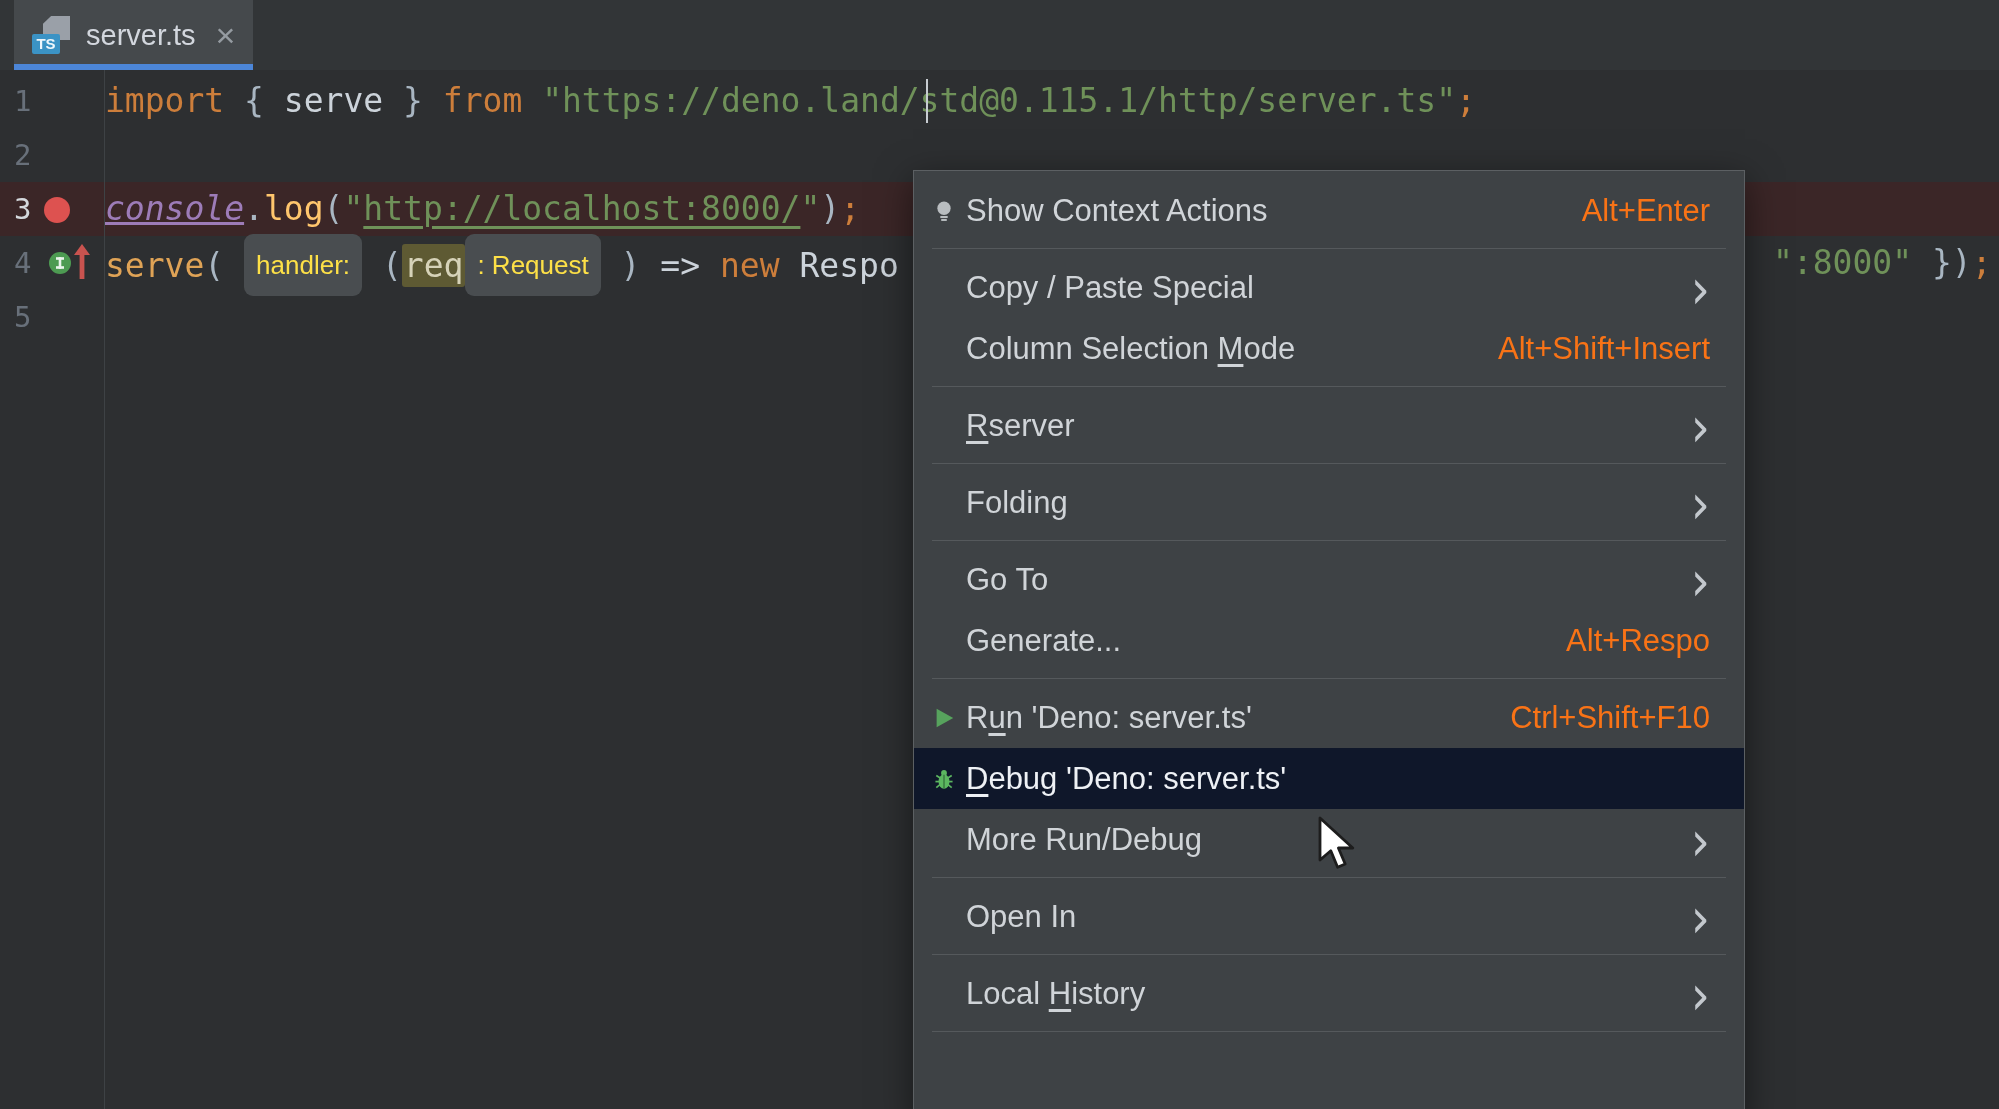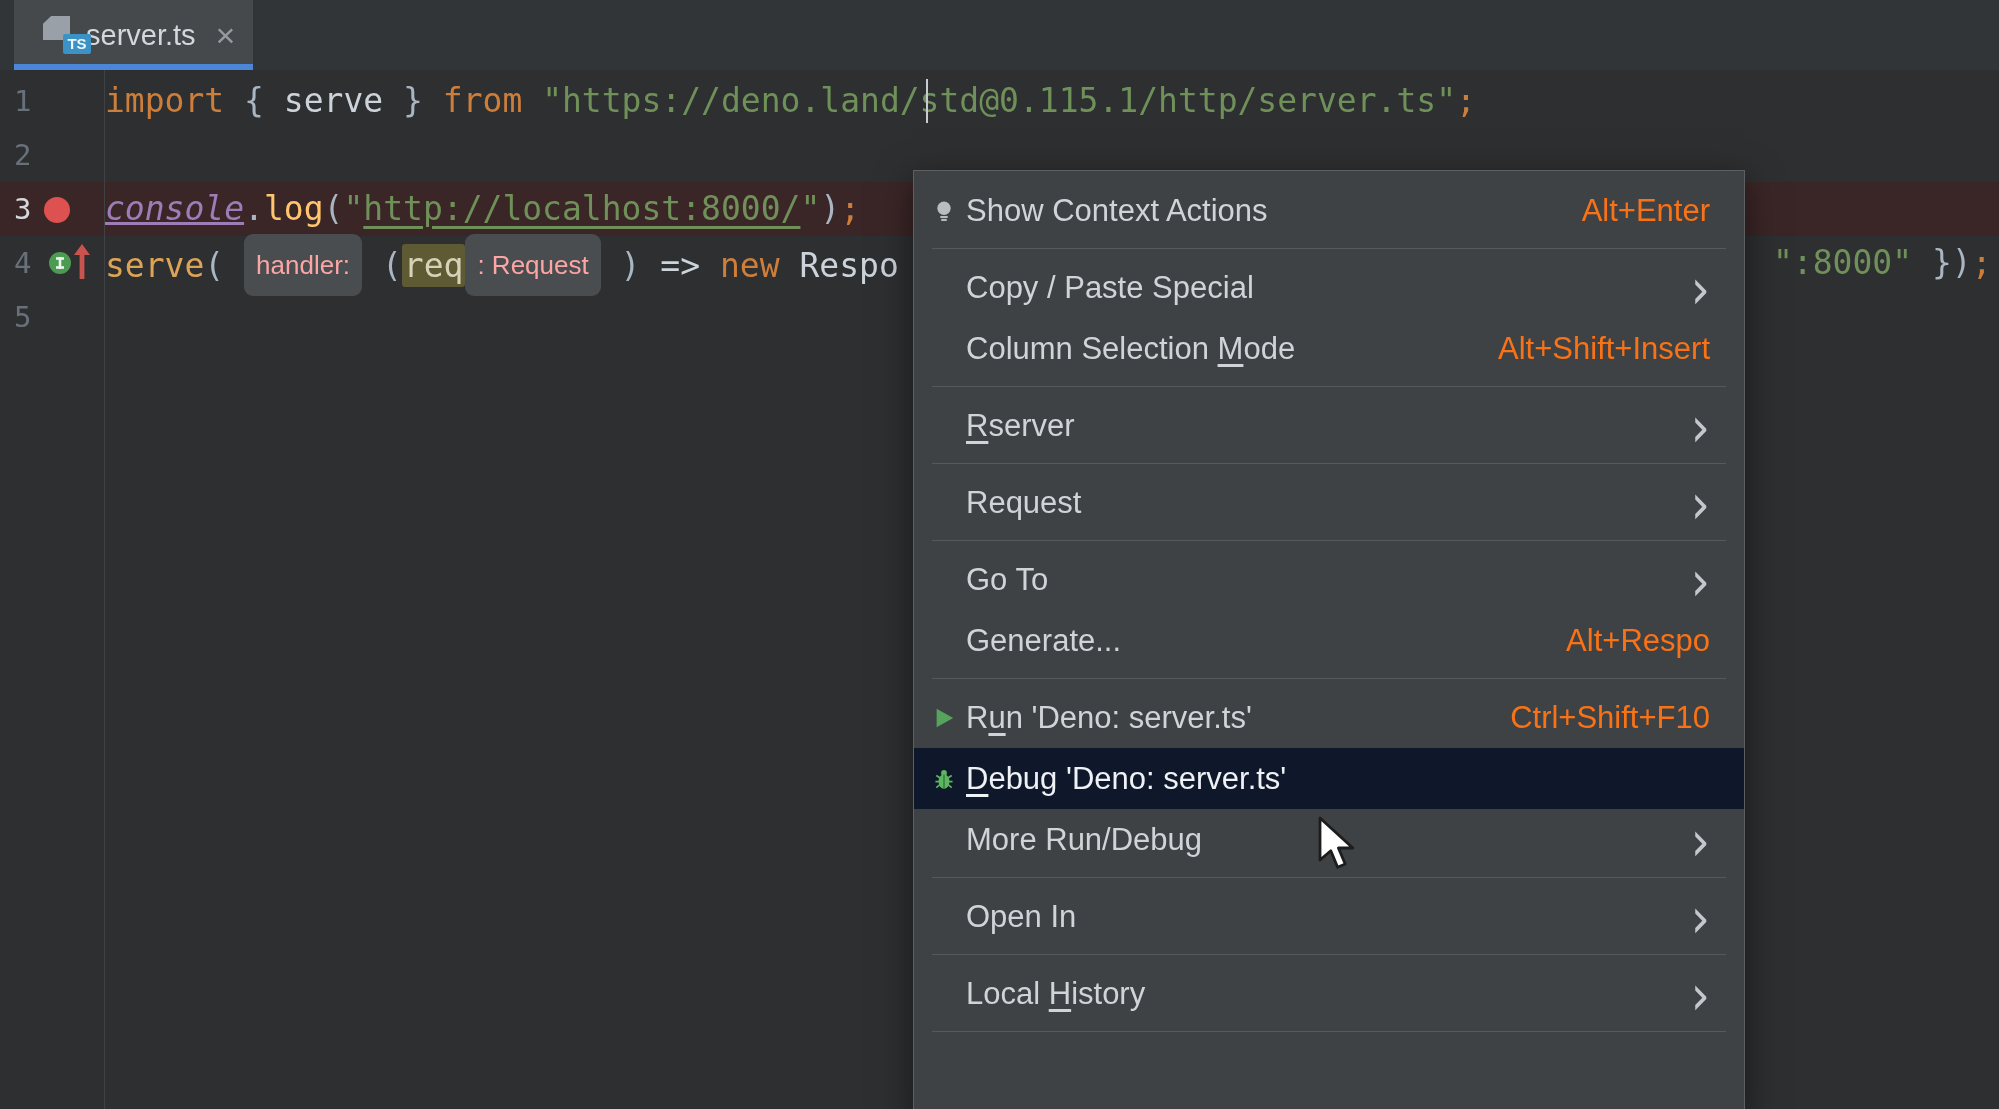--- a/index.html
+++ b/index.html
@@ -14,21 +14,21 @@
     position:absolute;left:14px;top:0;height:70px;display:flex;align-items:center;
     gap:14px;padding:0 18px;background:#45494c;cursor:default;
   }
   .tab::after{content:"";position:absolute;left:0;right:0;bottom:0;height:6px;background:#4c86d8;}
   .tab-label{font-size:29px;color:#d3d7de;}
   .tab-close{font-size:34px;color:#959ba1;line-height:1;margin-left:6px;}
   .ts-icon{position:relative;width:40px;height:40px;display:inline-block;flex:none;}
   .ts-doc{position:absolute;right:2px;top:1px;width:27px;height:24px;background:#9aa0a8;
           clip-path:polygon(30% 0,100% 0,100% 100%,0 100%,0 32%);}
   .ts-badge{position:absolute;left:0;bottom:1px;width:28px;height:20px;background:#3b93c5;
-            color:#eef6fb;font-size:15px;font-weight:700;line-height:20px;text-align:center;border-radius:2px;margin-left:31px;}
+            color:#eef6fb;font-size:15px;font-weight:700;line-height:20px;text-align:center;border-radius:2px;}
   
   .editor{position:absolute;left:0;top:70px;right:0;bottom:0;background:#2d2f31;}
   .bp-band{position:absolute;left:0;top:112px;width:1999px;height:54px;background:#3b2627;z-index:1;}
   .gutter{position:absolute;left:0;top:0;width:104px;bottom:0;border-right:1px solid #3e4245;z-index:2;}
   .gnum{position:absolute;left:14px;height:54px;line-height:54px;
         font-family:"DejaVu Sans Mono",monospace;font-size:29px;color:#68707a;}
   .gnum.active{color:#d4d8dc;}
   .bp-dot{position:absolute;left:44px;top:127px;width:26px;height:26px;border-radius:50%;background:#dd5250;}
   .gicon{position:absolute;}
   
@@ -38,21 +38,21 @@
   }
   .kw{color:#cd7e3b;}
   .str{color:#6f9159;}
   .url{text-decoration:underline;text-underline-offset:6px;}
   .obj{color:#9d7cb8;font-style:italic;text-decoration:underline;}
   .mth{color:#ffc66d;}
   .fn{color:#dfa356;}
   .semi{color:#cd7e3b;}
   .wht{color:#ccd3da;}
   .pill{
-    display:inline-block;background:#494d50;color:#fca5a5;border-radius:9px;
+    display:inline-block;background:#494d50;color:#fde047;border-radius:9px;
     font-family:"Liberation Sans",sans-serif;font-size:26px;line-height:38px;
     padding:12px 12px;vertical-align:middle;position:relative;top:-2px;
   }
   .req{background:#5e5a33;color:#d6d2b8;border-radius:3px;padding:2px 2px;}
   .caret{position:absolute;left:926px;top:9px;width:2px;height:44px;background:#c7ccd1;z-index:3;}
   
   .menu{
     position:absolute;left:913px;top:170px;width:832px;bottom:-12px;z-index:10;
     background:#3e4245;border:1px solid #5c6063;box-sizing:border-box;
     box-shadow:0 10px 34px rgba(0,0,0,.5);padding-top:9px;
@@ -153,21 +153,21 @@
   <div class="mi">
     <span class="slot"></span>
     <span class="lbl"><span></span><span class="mn">R</span><span>server</span></span>
     <span class="arrow">›</span>
   </div>
 
   <div class="msep"></div>
 
   <div class="mi">
     <span class="slot"></span>
-    <span class="lbl"><span>Request</span><span class="mn"></span><span></span></span>
+    <span class="lbl"><span>Folding</span><span class="mn"></span><span></span></span>
     <span class="arrow">›</span>
   </div>
 
   <div class="msep"></div>
 
   <div class="mi">
     <span class="slot"></span>
     <span class="lbl"><span>Go To</span><span class="mn"></span><span></span></span>
     <span class="arrow">›</span>
   </div>

